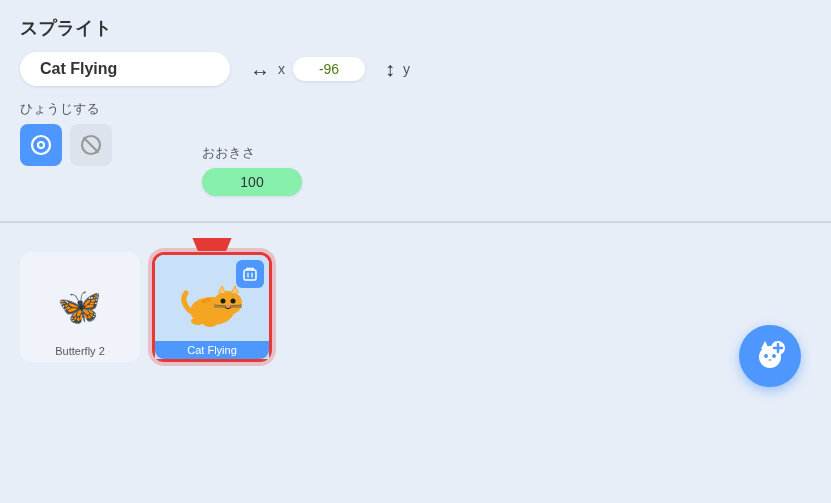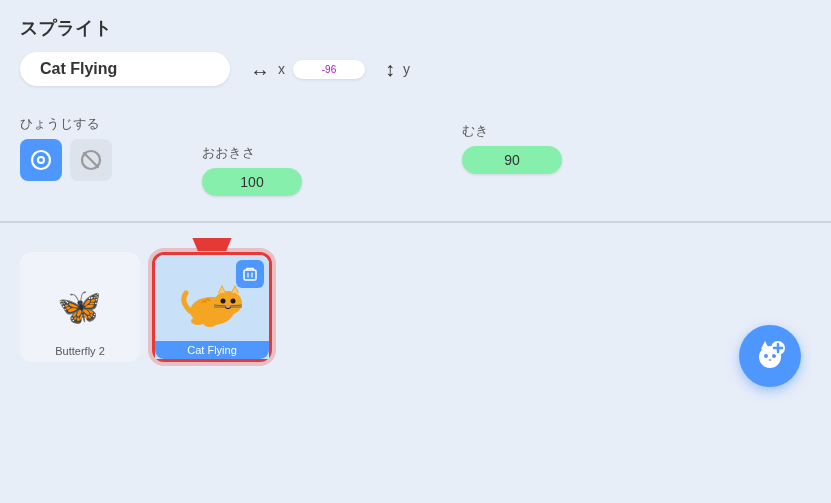--- a/index.html
+++ b/index.html
@@ -70,31 +70,31 @@
       font-size: 14px;
       color: #555;
       font-weight: 500;
     }
 
     .coord-input {
       background: white;
       border: none;
       border-radius: 999px;
       padding: 4px 14px;
-      font-size: 10px;
-      color: #a21caf;
+      font-size: 14px;
+      color: #4d7c0f;
       width: 72px;
       text-align: center;
       outline: none;
       box-shadow: 0 1px 3px rgba(0,0,0,0.1);
     }
 
     .sprite-props {
       display: flex;
-      align-items: center;
+      align-items: flex-start;
       gap: 30px;
     }
 
     .prop-group {
       display: flex;
       flex-direction: column;
       gap: 6px;
     }
 
     .prop-label {
@@ -305,24 +305,20 @@
             </svg>
           </button>
         </div>
       </div>
 
       <div class="prop-group" style="margin-left:60px;margin-top:44px;">
         <span class="prop-label">おおきさ</span>
         <input class="prop-input" value="100" style="">
       </div>
 
-      <div class="prop-group" style="margin-left:130px;">
-        <span class="prop-label">むき</span>
-        <input class="prop-input" value="90" style="">
-      </div>
     </div>
   </div>
 
   <div class="divider"></div>
 
   <div class="sprites-panel">
 
     <div class="sprite-card">
       <div class="sprite-card-image butterfly-img">🦋</div>
       <div class="sprite-card-label">Butterfly 2</div>

